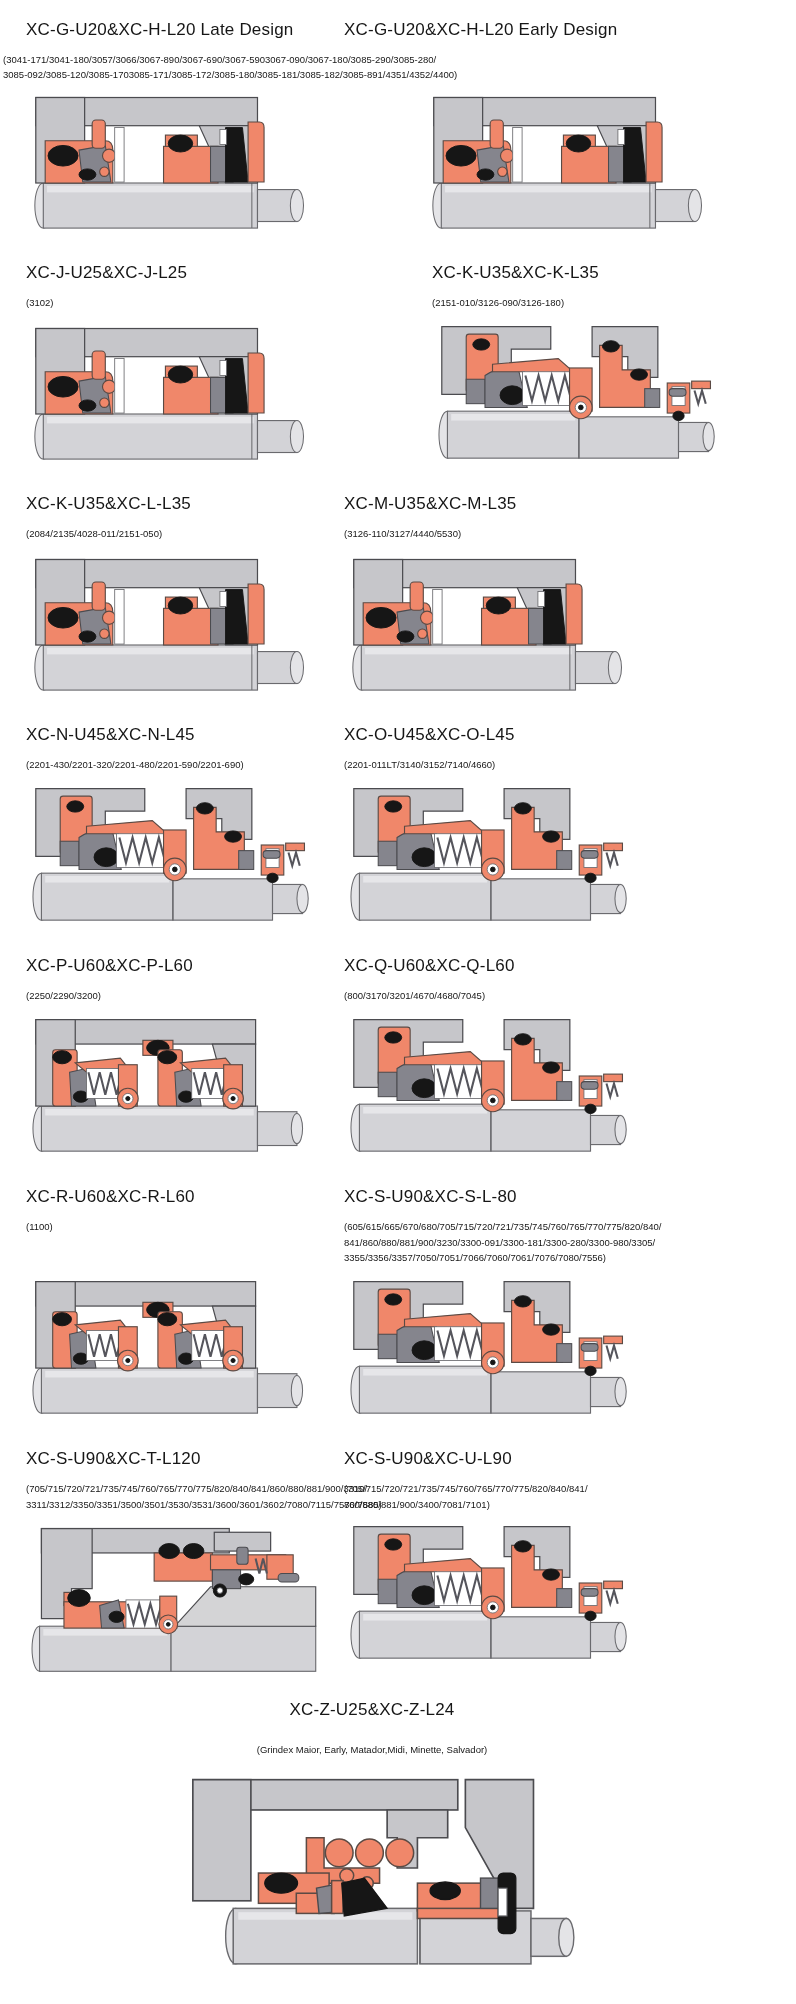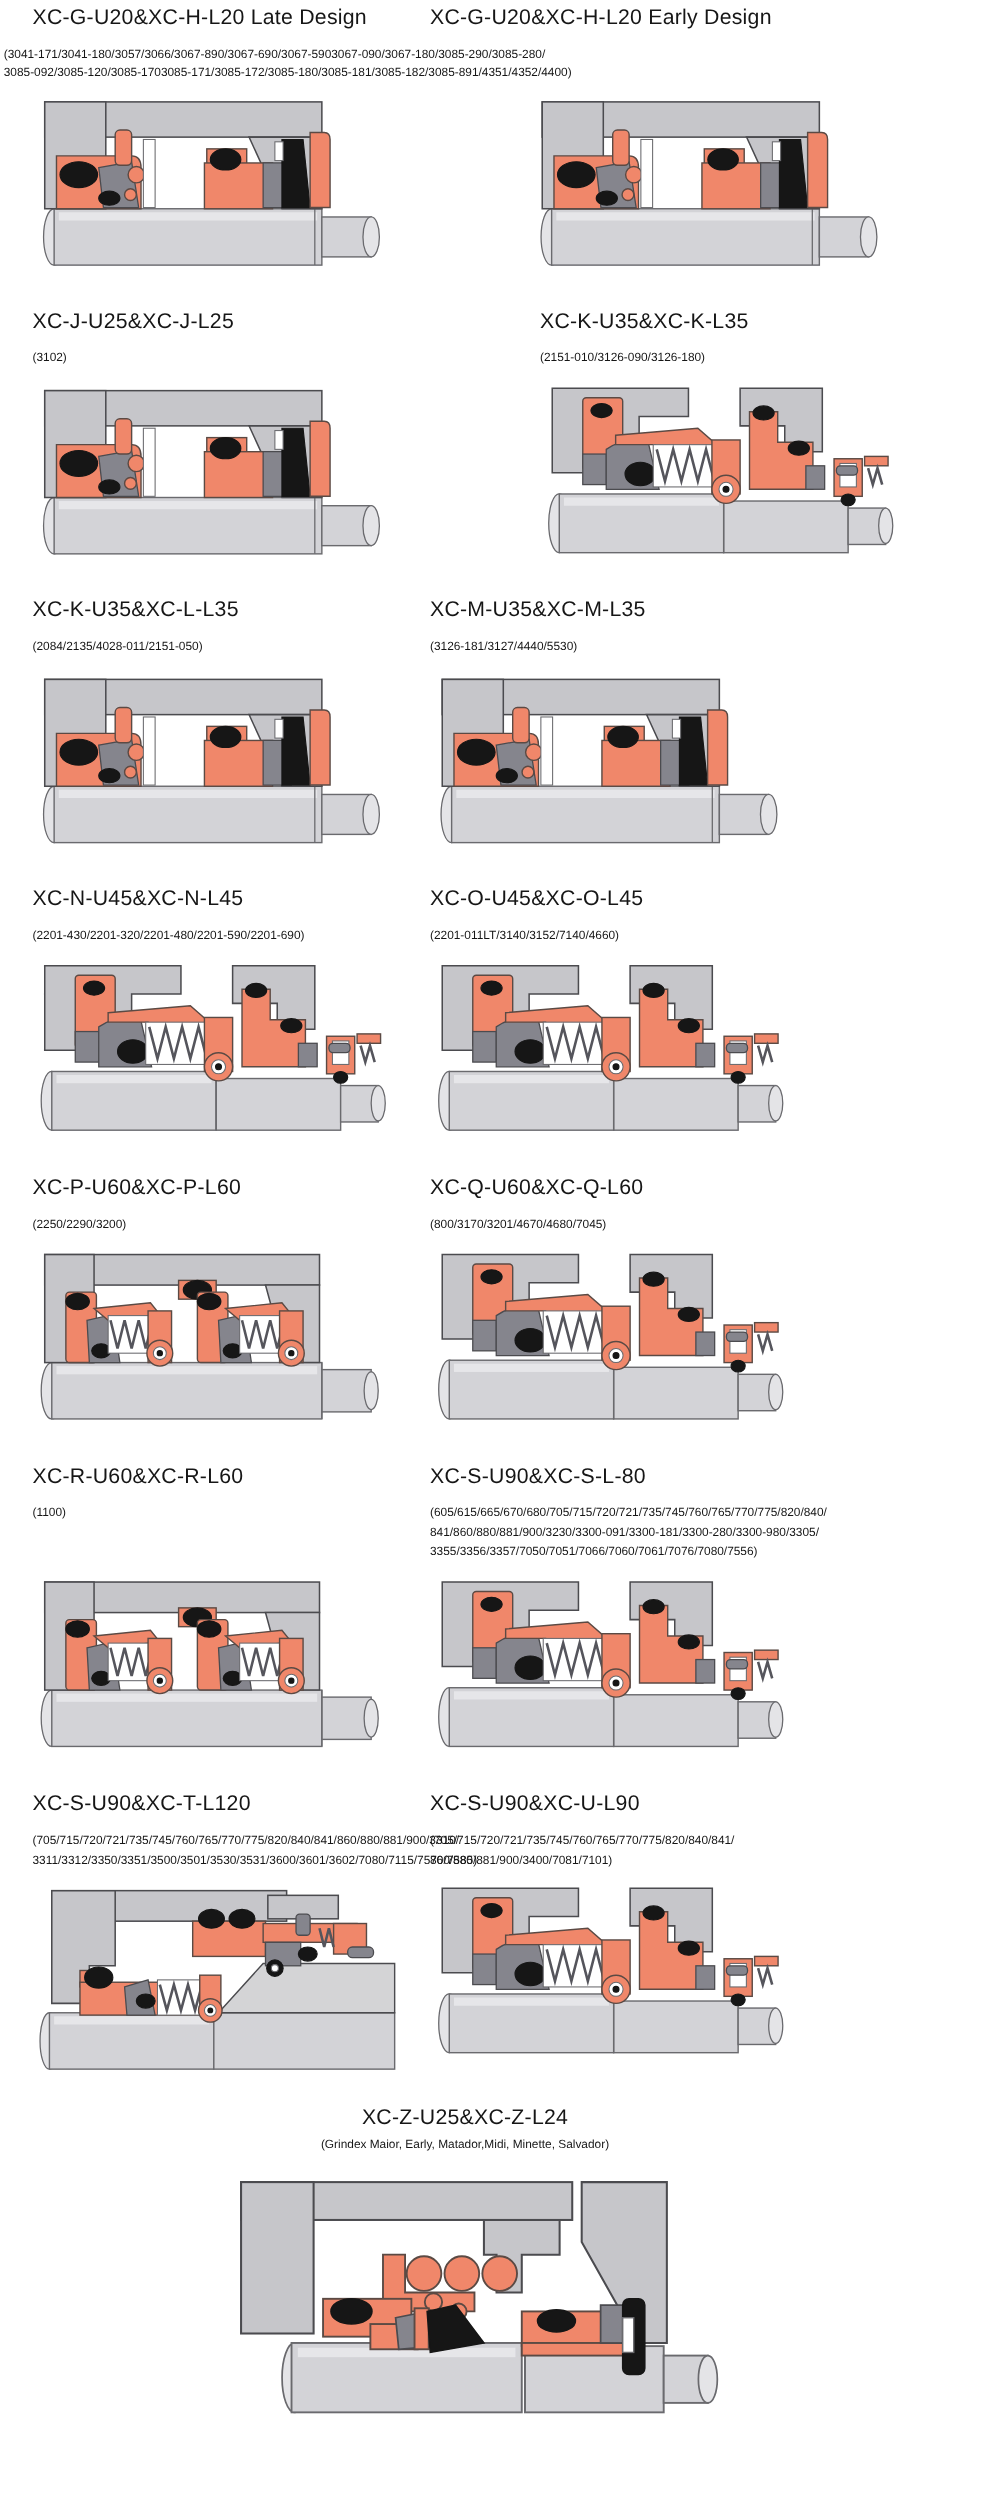--- a/index.html
+++ b/index.html
@@ -1,34 +1,34 @@
 <!DOCTYPE html>
 <html><head>
 <meta charset="utf-8">
 <style>
   html,body{margin:0;padding:0;background:#ffffff;}
   body{font-family:"Liberation Sans", sans-serif;color:#1a1a1a;}
-  .page{width:744px;min-height:2004px;margin:0;background:#fff;box-sizing:border-box;padding-top:4px;}
+  .page{width:744px;min-height:2004px;margin:0;background:#fff;box-sizing:border-box;padding-top:20px;}
 
   .row{display:grid;grid-template-columns:318px 1fr;padding-left:26px;margin-bottom:18px;}
   .titles-row{display:grid;grid-template-columns:318px 1fr;padding-left:26px;margin-bottom:4px;}
   .diagrams-row{display:grid;grid-template-columns:318px 1fr;padding-left:26px;margin-bottom:18px;}
 
   h2.title{font-size:17px;font-weight:400;margin:0 0 12px 0;letter-spacing:.2px;color:#161616;}
   .titles-row h2.title{margin-bottom:0;}
   .models{font-size:9.5px;line-height:1.6;margin:0 0 9px 0;white-space:pre-line;min-height:17px;color:#161616;}
   .models-full{padding-left:3px;margin:12px 0 8px 0;}
   .models-tall{min-height:48px;}
 
   svg.diag{width:292px;height:155px;display:block;}
   .offset-r1{margin-left:80px;}
   .cell.indent{padding-left:88px;}
 
   .bottom-card{text-align:center;margin-top:24px;padding-bottom:16px;}
-  .bottom-card h2.title{margin-bottom:4px;}
+  .bottom-card h2.title{margin-bottom:22px;}
   .bottom-card .models{margin-bottom:8px;}
   svg.diag-big{width:434px;height:202px;display:block;margin:4px auto 0 auto;}
 
   
   .housing{fill:#c6c6ca;stroke:#4b4b4f;stroke-width:1.3;}
   .lgray{fill:#d4d4d6;stroke:#4b4b4f;stroke-width:1.2;}
   .orange{fill:#f0876a;stroke:#5b4a44;stroke-width:1.2;}
   .dgray{fill:#85858d;stroke:#4b4b4f;stroke-width:1.1;}
   .blackp{fill:#161616;stroke:#161616;stroke-width:1;}
   .whitep{fill:#ffffff;stroke:#6a6a6e;stroke-width:.9;}
@@ -280,21 +280,21 @@
   <div class="row">
     <div class="cell">
       <h2 class="title">XC-K-U35&amp;XC-L-L35</h2>
       <p class="models">(2084/2135/4028-011/2151-050)</p>
       <svg class="diag">
           <use href="#sealA"></use>
         </svg>
     </div>
     <div class="cell">
       <h2 class="title">XC-M-U35&amp;XC-M-L35</h2>
-      <p class="models">(3126-181/3127/4440/5530)</p>
+      <p class="models">(3126-110/3127/4440/5530)</p>
       <svg class="diag">
           <use href="#sealA"></use>
         </svg>
     </div>
   </div>
 
   <div class="row">
     <div class="cell">
       <h2 class="title">XC-N-U45&amp;XC-N-L45</h2>
       <p class="models">(2201-430/2201-320/2201-480/2201-590/2201-690)</p>

